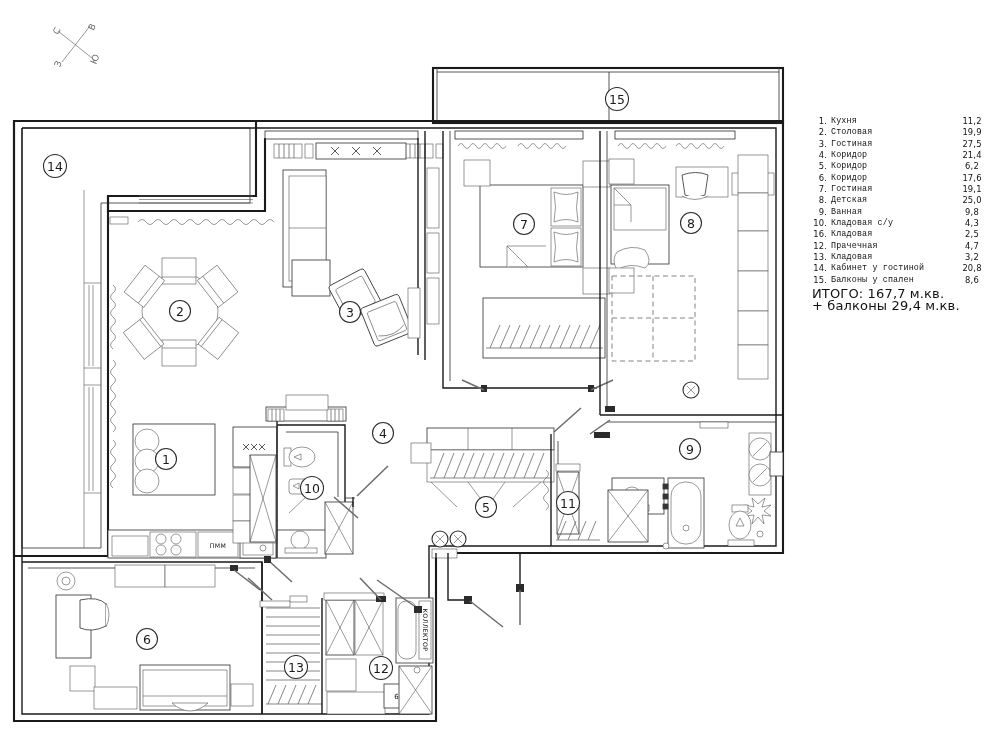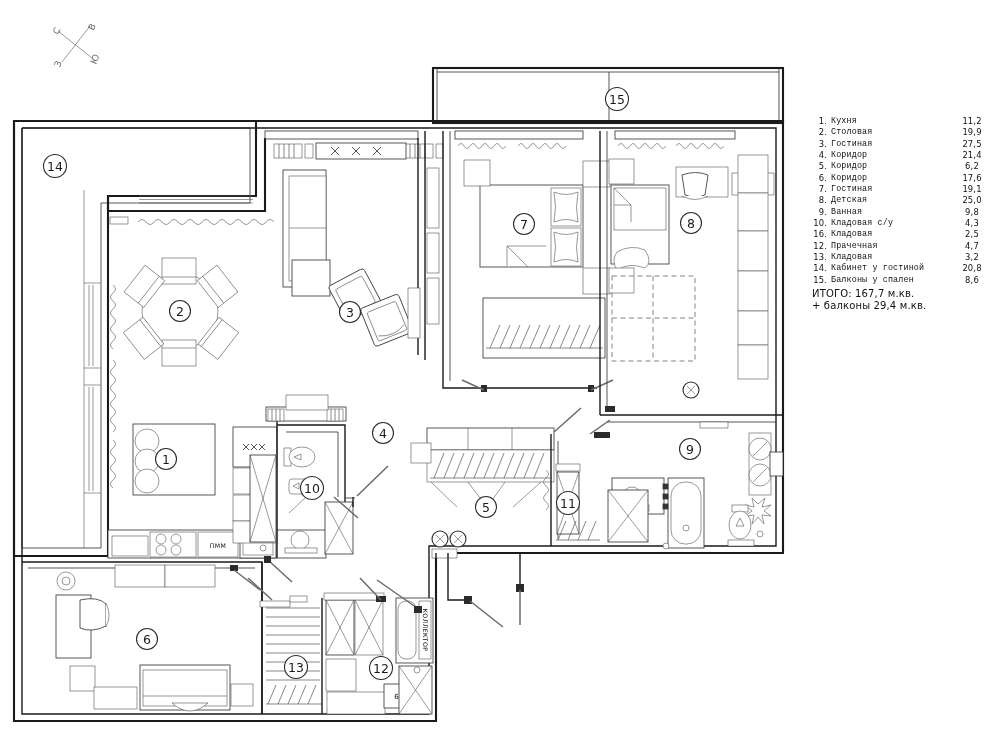--- a/index.html
+++ b/index.html
@@ -20,21 +20,21 @@
   .num{font-family:"DejaVu Sans",sans-serif;font-size:12.5px;fill:#1a1a1a;text-anchor:middle;dominant-baseline:central;}
   .tiny{font-family:"DejaVu Sans",sans-serif;font-size:7px;fill:#111;text-anchor:middle;dominant-baseline:central;}
   .tiny2{font-family:"DejaVu Sans",sans-serif;font-size:6.2px;fill:#111;text-anchor:middle;dominant-baseline:central;letter-spacing:.4px;}
   .cmp{font-family:"DejaVu Sans",sans-serif;font-size:9px;fill:#6a6a6a;text-anchor:middle;dominant-baseline:central;}
   
   #legend{position:absolute;left:812px;top:116px;width:175px;}
   .lrow{display:flex;font-size:8.4px;line-height:11.35px;color:#111;font-family:"DejaVu Sans",sans-serif;letter-spacing:.15px;white-space:nowrap;}
   .lnum{width:15px;text-align:right;padding-right:4px;flex:none;}
   .lname{flex:1 1 auto;font-family:Liberation Mono, monospace;}
   .lval{width:30px;text-align:center;flex:none;}
-  #totals{position:absolute;left:812px;top:288px;font-size:10px;line-height:11.6px;color:#111;
+  #totals{position:absolute;left:812px;top:288px;font-size:13px;line-height:11.6px;color:#111;
           font-family:"DejaVu Sans",sans-serif;letter-spacing:.15px;white-space:nowrap;}
 </style>
 </head>
 <body>
 
 <div id="root">
 
   <svg id="plan" viewBox="0 0 990 744">
 
     <g>

